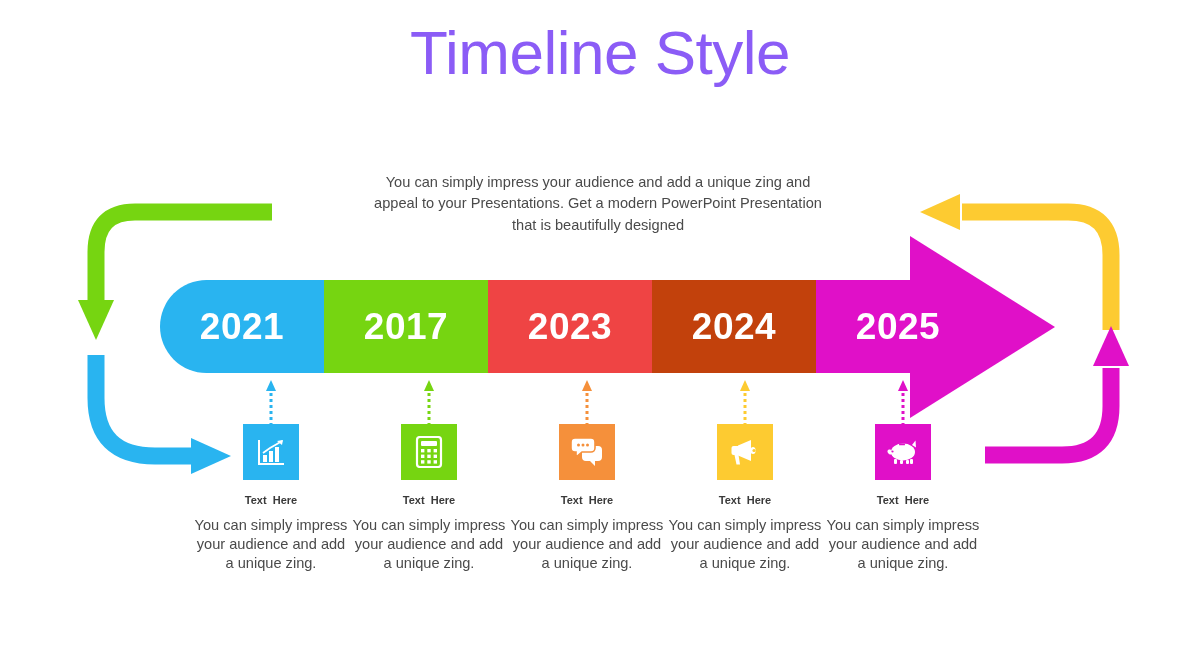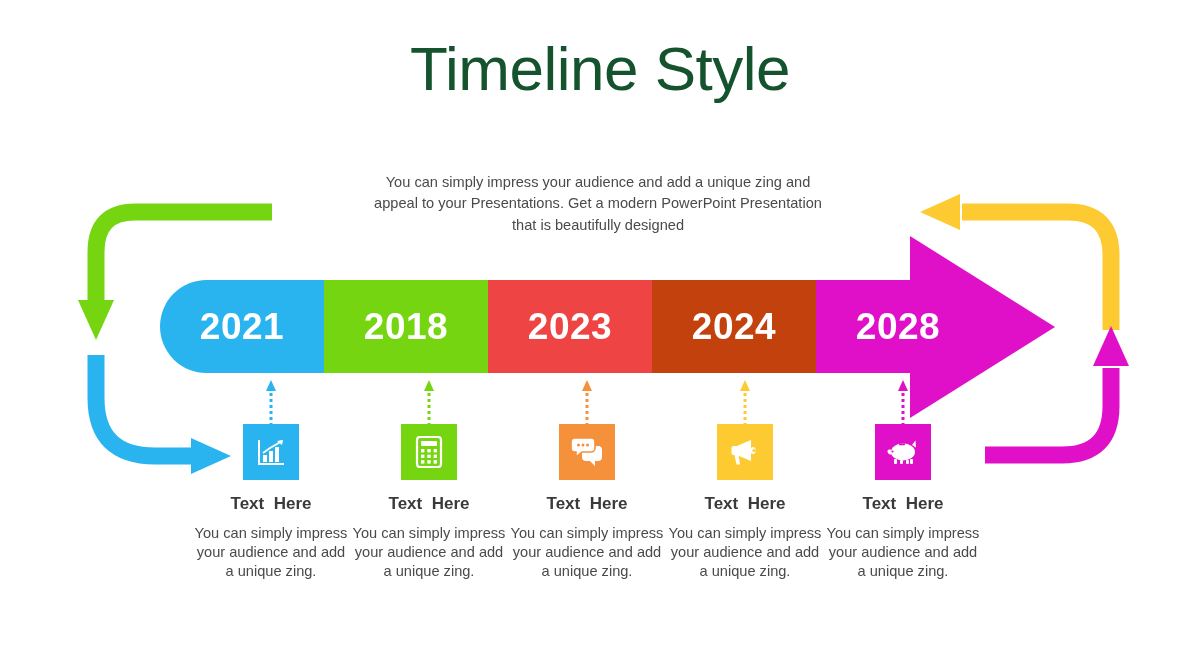--- a/index.html
+++ b/index.html
@@ -17,23 +17,22 @@
 
   
   .page-title {
     position: absolute;
     left: 0; top: 16px;
     width: 1200px;
     text-align: center;
     font-size: 62px;
     font-weight: 300;
     letter-spacing: -0.5px;
-    color: #14532d;
+    color: #8b5cf6;
     line-height: 1.2;
-    margin-top: 16px;
   }
 
   
   .intro {
     position: absolute;
     left: 370px; top: 172px;
     width: 456px;
     text-align: center;
   }
   .intro-heading {
@@ -96,21 +95,21 @@
   }
   .icon-tile svg { display: block; }
 
   
   .col {
     position: absolute;
     width: 158px;
     text-align: center;
   }
   .col-title {
-    font-size: 17px;
+    font-size: 11px;
     font-weight: bold;
     color: #3a3a3a;
     margin: 0 0 10px 0;
     white-space: pre;
   }
   .col-desc {
     font-size: 14.6px;
     line-height: 1.3;
     color: #4a4a4a;
     margin: 0;
@@ -158,30 +157,30 @@
 
 <svg class="bar-arrowhead" viewBox="0 0 145 182" xmlns="http://www.w3.org/2000/svg">
   <path d="M 0 0 L 0 182 L 145 91 Z" fill="#E010C8"></path>
 </svg>
 
 <div class="timeline-bar">
   <div class="seg" style="background:#29B4F0">
     <span class="seg-year">2021</span>
   </div>
   <div class="seg" style="background:#76D511">
-    <span class="seg-year">2018</span>
+    <span class="seg-year">2017</span>
   </div>
   <div class="seg" style="background:#ef4444">
     <span class="seg-year">2023</span>
   </div>
   <div class="seg" style="background:#c2410c">
     <span class="seg-year">2024</span>
   </div>
   <div class="seg" style="background:#E010C8">
-    <span class="seg-year">2028</span>
+    <span class="seg-year">2025</span>
   </div>
 </div>
 
 <svg class="connector" style="left:265px; top:378px;" viewBox="0 0 12 48" xmlns="http://www.w3.org/2000/svg">
   <line x1="6" y1="48" x2="6" y2="12" stroke="#29B4F0" stroke-width="3" stroke-dasharray="3,3"></line>
   <path d="M 6 2 L 1 13 L 11 13 Z" fill="#29B4F0"></path>
 </svg>
 <svg class="connector" style="left:423px; top:378px;" viewBox="0 0 12 48" xmlns="http://www.w3.org/2000/svg">
   <line x1="6" y1="48" x2="6" y2="12" stroke="#76D511" stroke-width="3" stroke-dasharray="3,3"></line>
   <path d="M 6 2 L 1 13 L 11 13 Z" fill="#76D511"></path>

